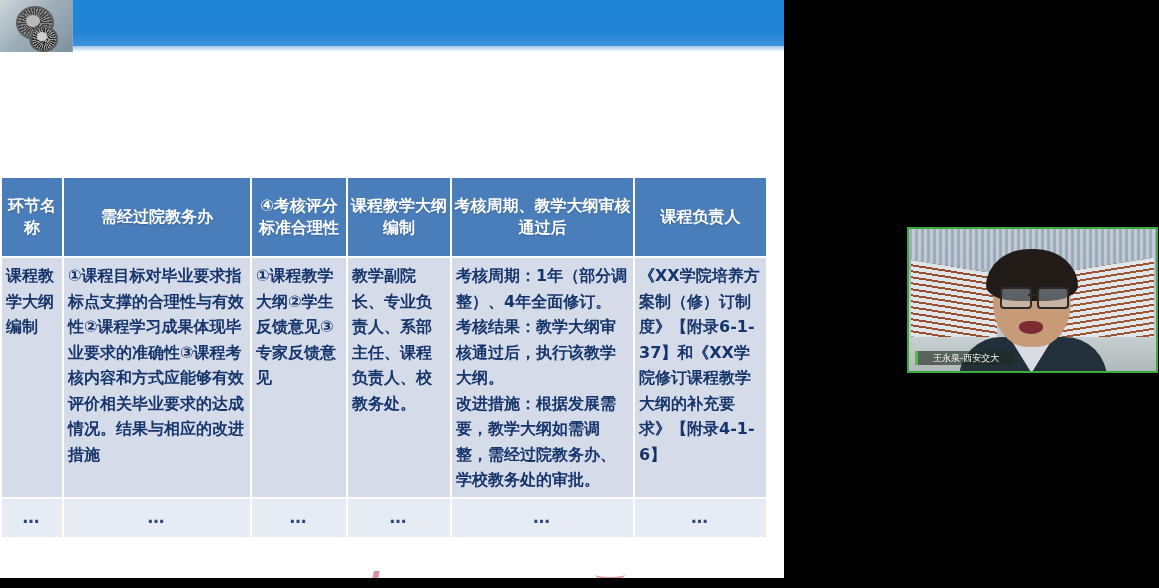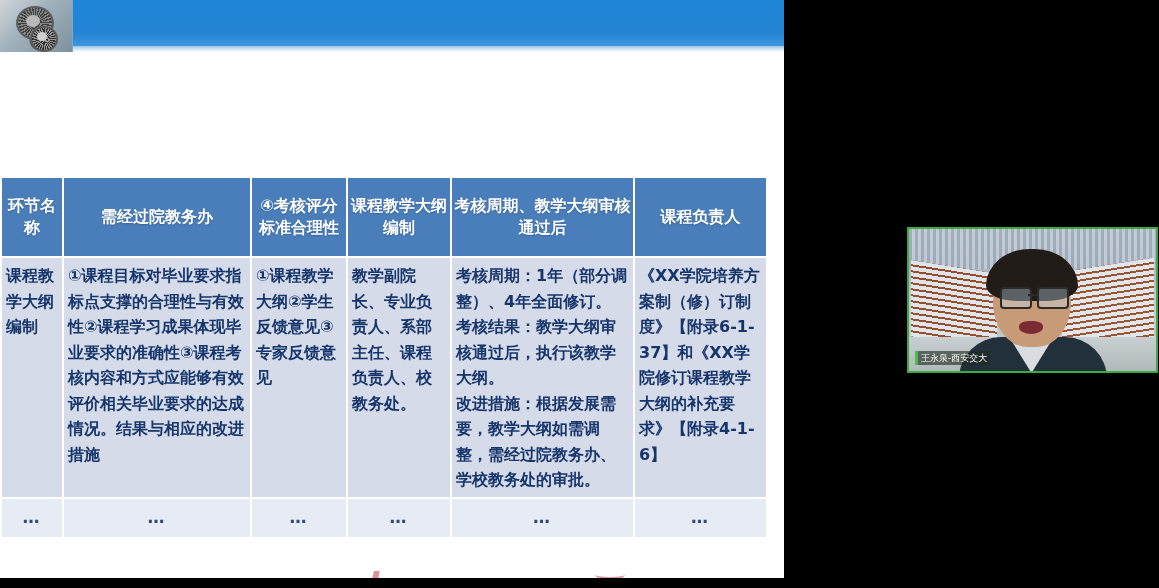--- a/index.html
+++ b/index.html
@@ -117,21 +117,21 @@
   #bridge{position:absolute;left:75px;top:45px;width:9px;height:2px;background:#2a2a2a;}
   #mouth{position:absolute;left:66px;top:72px;width:24px;height:13px;
     background:#7d2b32;border-radius:40% 40% 50% 50%;}
   #body{position:absolute;left:6px;top:88px;width:148px;height:42px;
     background:#22303c;border-radius:44px 44px 0 0;}
   #collar{position:absolute;left:58px;top:90px;width:42px;height:34px;
     background:#d9dde2;clip-path:polygon(50% 100%,0 0,100% 0);}
   #vname{
     position:absolute;left:6px;bottom:6px;
     background:rgba(30,42,30,.62);color:#ffffff;
-    font-size:9px;line-height:12px;padding:1px 3px;
+    font-size:9px;line-height:12px;padding:1px 15px;
     border-left:3px solid #4fbb4f;white-space:nowrap;
   }
 </style>
 </head>
 <body>
 
 <div id="slide">
 
   <div id="banner"></div>
   <div id="banner-shade"></div>

